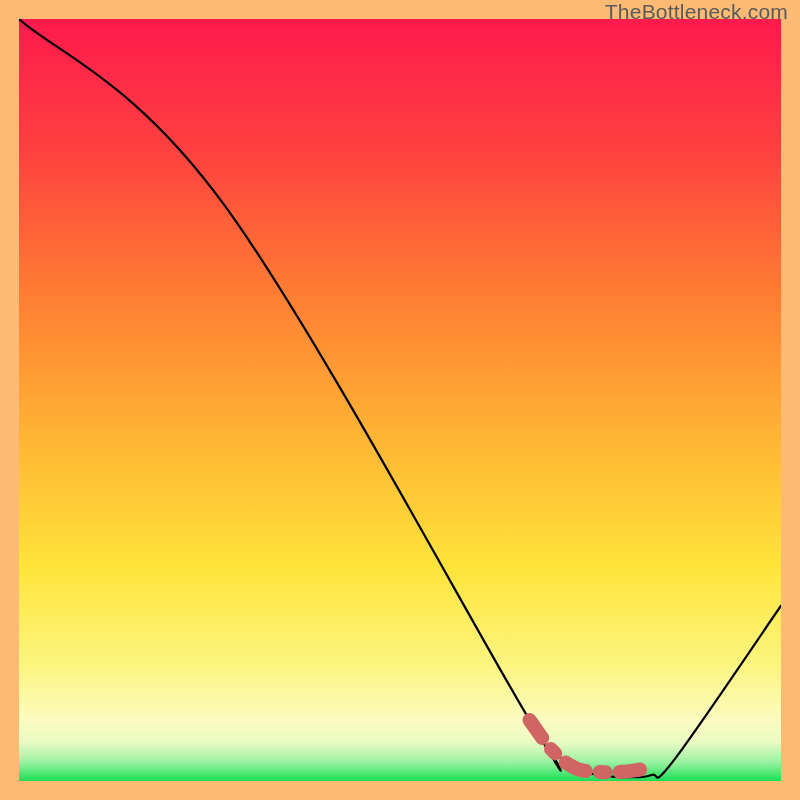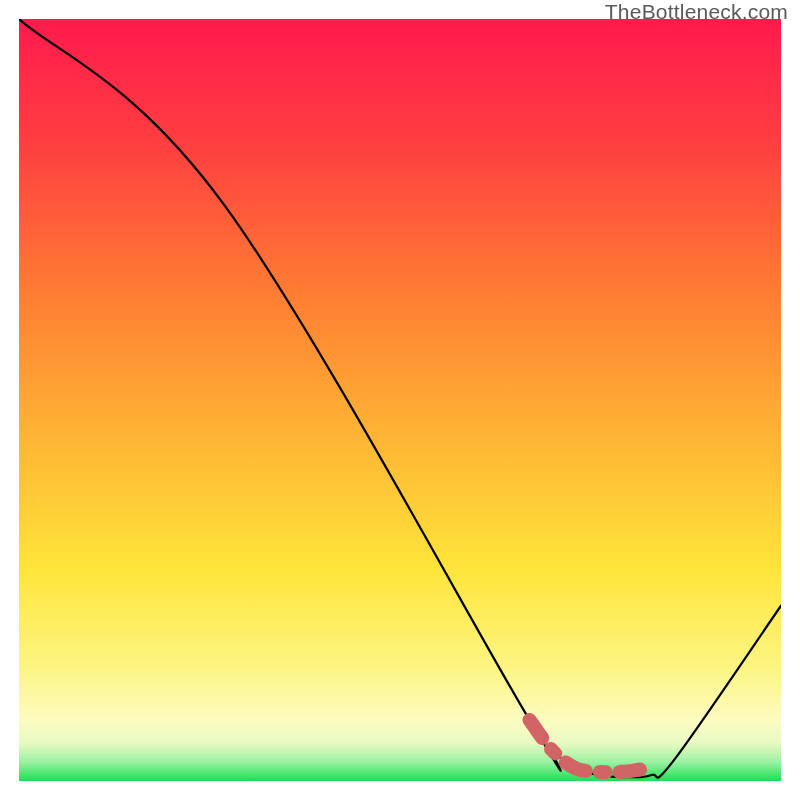--- a/index.html
+++ b/index.html
@@ -9,21 +9,21 @@
     height: 800px;
     background: #000;
     overflow: hidden;
   }
   .frame {
     position: absolute;
     left: 0;
     top: 0;
     width: 800px;
     height: 800px;
-    background: #ffffff;
+    background: #fdba74;
   }
   .plot-area {
     position: absolute;
     left: 19px;
     top: 19px;
     width: 762px;
     height: 762px;
     overflow: hidden;
   }
   .gradient {

